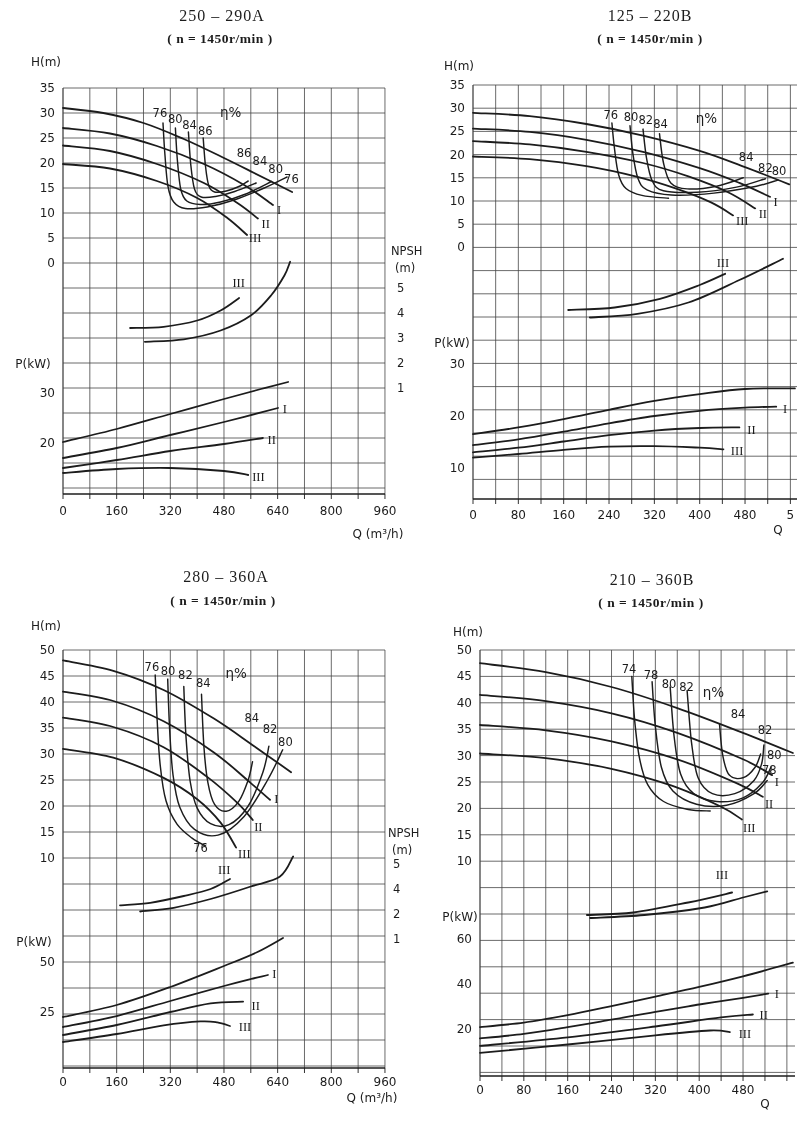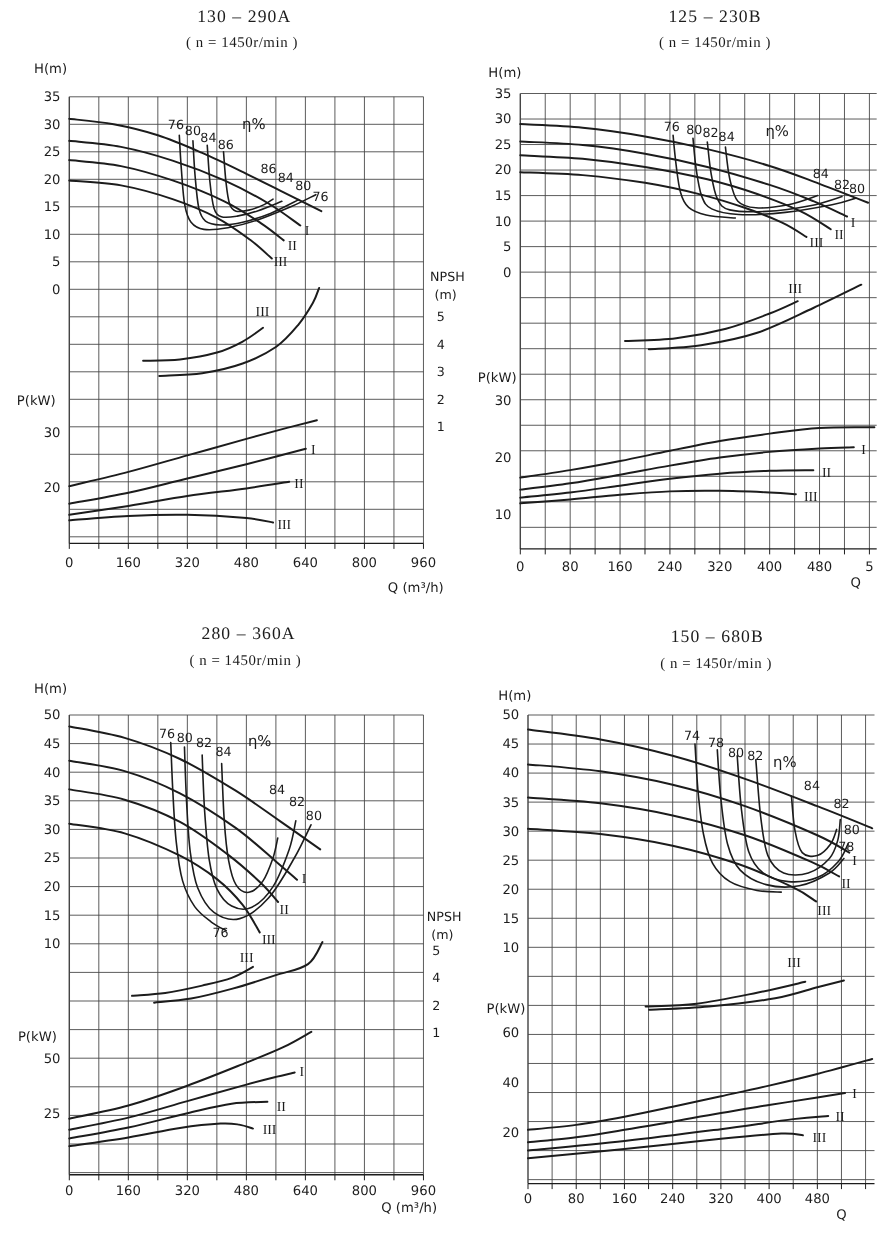--- a/index.html
+++ b/index.html
@@ -2,21 +2,21 @@
 <html><head>
 <meta charset="utf-8">
 <style>
   html,body{margin:0;padding:0;background:#e8e8e8;}
   .sheet{position:relative;width:800px;height:1122px;margin:0 auto;background:#ffffff;
          font-family:"DejaVu Sans",sans-serif;overflow:hidden;}
   svg{position:absolute;left:0;top:0;}
   .ptitle{position:absolute;transform:translateX(-50%);font-family:"Liberation Serif",serif;
           font-size:16px;letter-spacing:1px;color:#1c1c1c;white-space:nowrap;}
   .psub{position:absolute;transform:translateX(-50%);font-family:"Liberation Serif",serif;
-        font-size:13.5px;letter-spacing:.5px;color:#1c1c1c;white-space:nowrap;}
+        font-size:13.5px;letter-spacing:.5px;color:#1c1c1c;white-space:nowrap;font-weight:bold;}
 </style>
 </head>
 <body>
 
 <div class="sheet">
   <svg id="plots" width="800" height="1122" viewBox="0 0 800 1122">
       <g>
         <line x1="63" y1="88" x2="385" y2="88" stroke="#454545" stroke-width="0.8"></line>
         <line x1="63" y1="113" x2="385" y2="113" stroke="#454545" stroke-width="0.8"></line>
         <line x1="63" y1="138" x2="385" y2="138" stroke="#454545" stroke-width="0.8"></line>
@@ -422,21 +422,21 @@
         <text x="650.976" y="679.3439999999999" fill="#1c1c1c" font-size="11.5" text-anchor="middle" font-family="&quot;DejaVu Sans&quot;,sans-serif">78</text>
         <text x="669.06" y="687.792" fill="#1c1c1c" font-size="11.5" text-anchor="middle" font-family="&quot;DejaVu Sans&quot;,sans-serif">80</text>
         <text x="686.596" y="690.96" fill="#1c1c1c" font-size="11.5" text-anchor="middle" font-family="&quot;DejaVu Sans&quot;,sans-serif">82</text>
         <text x="738.108" y="717.888" fill="#1c1c1c" font-size="11.5" text-anchor="middle" font-family="&quot;DejaVu Sans&quot;,sans-serif">84</text>
         <text x="764.96" y="734.256" fill="#1c1c1c" font-size="11.5" text-anchor="middle" font-family="&quot;DejaVu Sans&quot;,sans-serif">82</text>
         <text x="774.2760000000001" y="758.544" fill="#1c1c1c" font-size="11.5" text-anchor="middle" font-family="&quot;DejaVu Sans&quot;,sans-serif">80</text>
         <text x="769.344" y="773.856" fill="#1c1c1c" font-size="11.5" text-anchor="middle" font-family="&quot;DejaVu Sans&quot;,sans-serif">78</text>
       </g>
     </svg>
 
-  <div class="ptitle" style="left:222px;top:7px">130 – 290A</div>
+  <div class="ptitle" style="left:222px;top:7px">250 – 290A</div>
   <div class="psub" style="left:220px;top:31px">( n = 1450r/min )</div>
-  <div class="ptitle" style="left:650px;top:7px">125 – 230B</div>
+  <div class="ptitle" style="left:650px;top:7px">125 – 220B</div>
   <div class="psub" style="left:650px;top:31px">( n = 1450r/min )</div>
   <div class="ptitle" style="left:226px;top:568px">280 – 360A</div>
   <div class="psub" style="left:223px;top:593px">( n = 1450r/min )</div>
-  <div class="ptitle" style="left:652px;top:571px">150 – 680B</div>
+  <div class="ptitle" style="left:652px;top:571px">210 – 360B</div>
   <div class="psub" style="left:651px;top:595px">( n = 1450r/min )</div>
 </div>
 
 </body></html>

